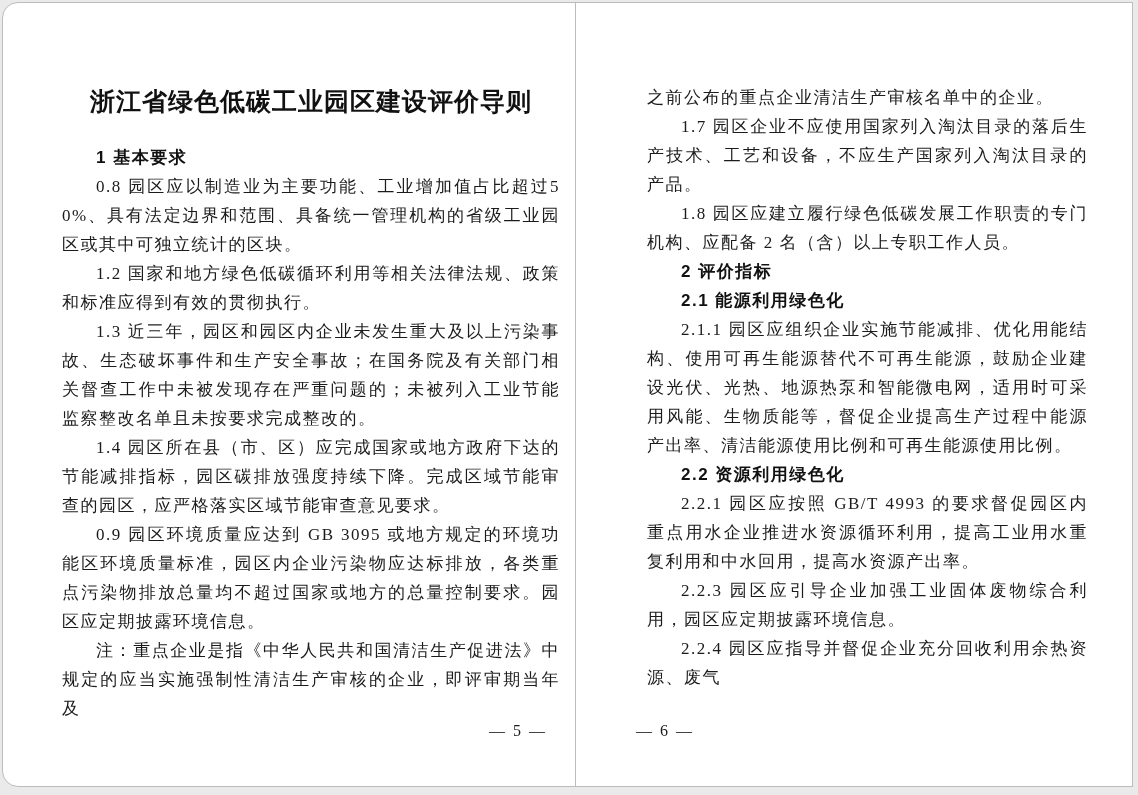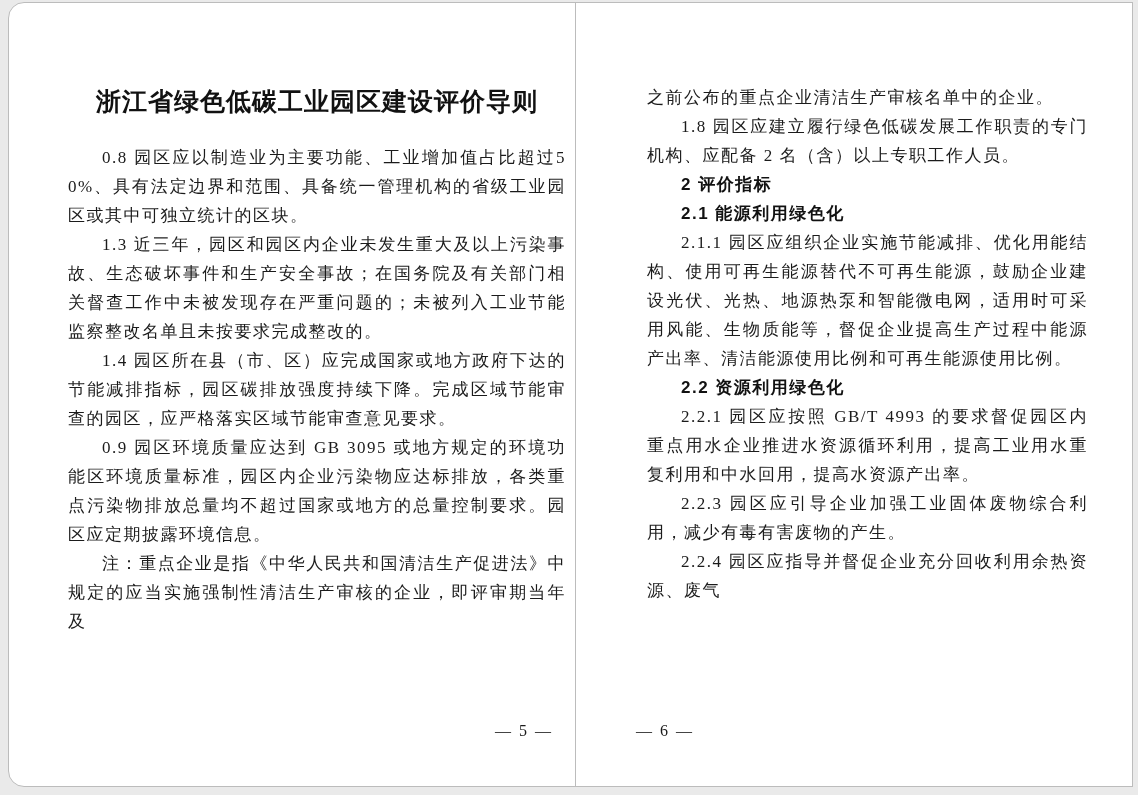--- a/index.html
+++ b/index.html
@@ -16,21 +16,21 @@
   }
   .page {
     position: absolute;
     top: 2px;
     height: 785px;
     background: #ffffff;
     border: 1px solid #bcbcbc;
     box-sizing: border-box;
     overflow: hidden;
   }
-  .page-left  { left: 8px;   width: 616px; border-radius: 16px; }
+  .page-left  { left: 2px;   width: 616px; border-radius: 16px; }
   .page-right { left: 575px; width: 558px; }
 
   .content { position: relative; }
   .content-left  { padding: 60px 57px 0 59px; }
   .content-right { padding: 80px 44px 0 71px; }
 
   .doc-title {
     margin: 22px 0 26px 0;
     font-family: "Liberation Sans", "DejaVu Sans", sans-serif;
     font-weight: bold;
@@ -65,35 +65,38 @@
   }
   .footer-right { right: 70px; }
   .footer-left  { left: 60px; }
 </style>
 </head>
 <body>
 
 <div class="page page-left">
   <div class="content content-left">
     <h1 class="doc-title">浙江省绿色低碳工业园区建设评价导则</h1>
+    <p class="heading">1 基本要求</p>
     <p class="para">0.8 园区应以制造业为主要功能、工业增加值占比超过50%、具有法定边界和范围、具备统一管理机构的省级工业园区或其中可独立统计的区块。</p>
+    <p class="para">1.2 国家和地方绿色低碳循环利用等相关法律法规、政策和标准应得到有效的贯彻执行。</p>
     <p class="para">1.3 近三年，园区和园区内企业未发生重大及以上污染事故、生态破坏事件和生产安全事故；在国务院及有关部门相关督查工作中未被发现存在严重问题的；未被列入工业节能监察整改名单且未按要求完成整改的。</p>
     <p class="para">1.4 园区所在县（市、区）应完成国家或地方政府下达的节能减排指标，园区碳排放强度持续下降。完成区域节能审查的园区，应严格落实区域节能审查意见要求。</p>
     <p class="para">0.9 园区环境质量应达到 GB 3095 或地方规定的环境功能区环境质量标准，园区内企业污染物应达标排放，各类重点污染物排放总量均不超过国家或地方的总量控制要求。园区应定期披露环境信息。</p>
     <p class="note">注：重点企业是指《中华人民共和国清洁生产促进法》中规定的应当实施强制性清洁生产审核的企业，即评审期当年及</p>
   </div>
   <div class="footer footer-right">— 5 —</div>
 </div>
 
 <div class="page page-right">
   <div class="content content-right">
     <p class="cont">之前公布的重点企业清洁生产审核名单中的企业。</p>
+    <p class="para">1.7 园区企业不应使用国家列入淘汰目录的落后生产技术、工艺和设备，不应生产国家列入淘汰目录的产品。</p>
     <p class="para">1.8 园区应建立履行绿色低碳发展工作职责的专门机构、应配备 2 名（含）以上专职工作人员。</p>
     <p class="heading">2 评价指标</p>
     <p class="heading">2.1 能源利用绿色化</p>
     <p class="para">2.1.1 园区应组织企业实施节能减排、优化用能结构、使用可再生能源替代不可再生能源，鼓励企业建设光伏、光热、地源热泵和智能微电网，适用时可采用风能、生物质能等，督促企业提高生产过程中能源产出率、清洁能源使用比例和可再生能源使用比例。</p>
     <p class="heading">2.2 资源利用绿色化</p>
     <p class="para">2.2.1 园区应按照 GB/T 4993 的要求督促园区内重点用水企业推进水资源循环利用，提高工业用水重复利用和中水回用，提高水资源产出率。</p>
-    <p class="para">2.2.3 园区应引导企业加强工业固体废物综合利用，减少有毒有害废物的产生。</p>
+    <p class="para">2.2.3 园区应引导企业加强工业固体废物综合利用，园区应定期披露环境信息。</p>
     <p class="para">2.2.4 园区应指导并督促企业充分回收利用余热资源、废气</p>
   </div>
   <div class="footer footer-left">— 6 —</div>
 </div>
 
 </body></html>

